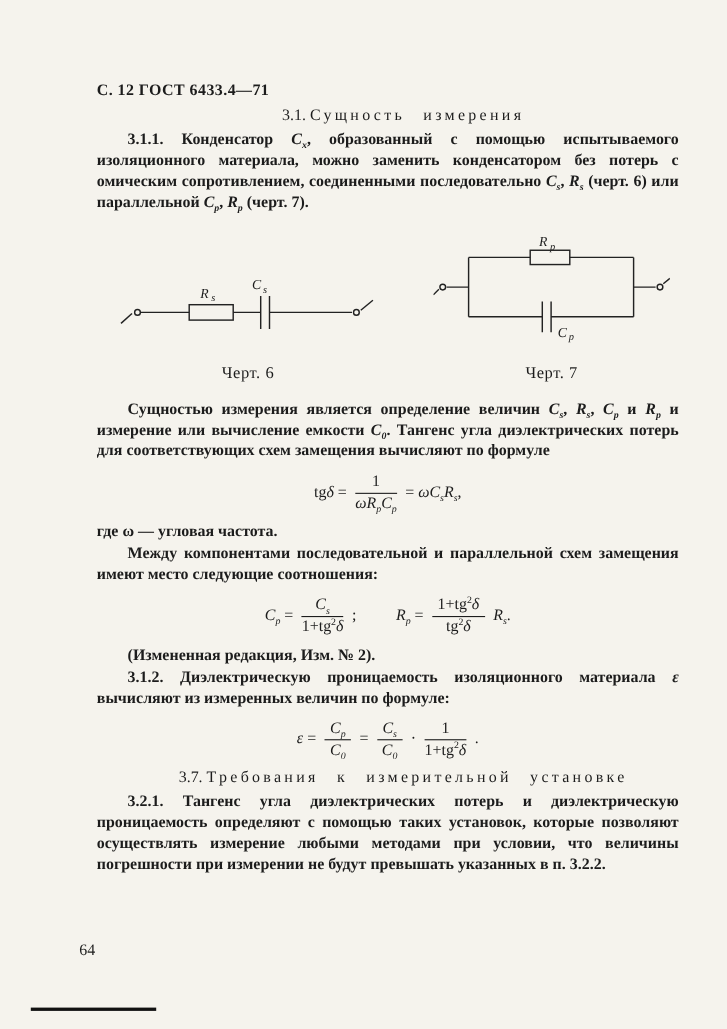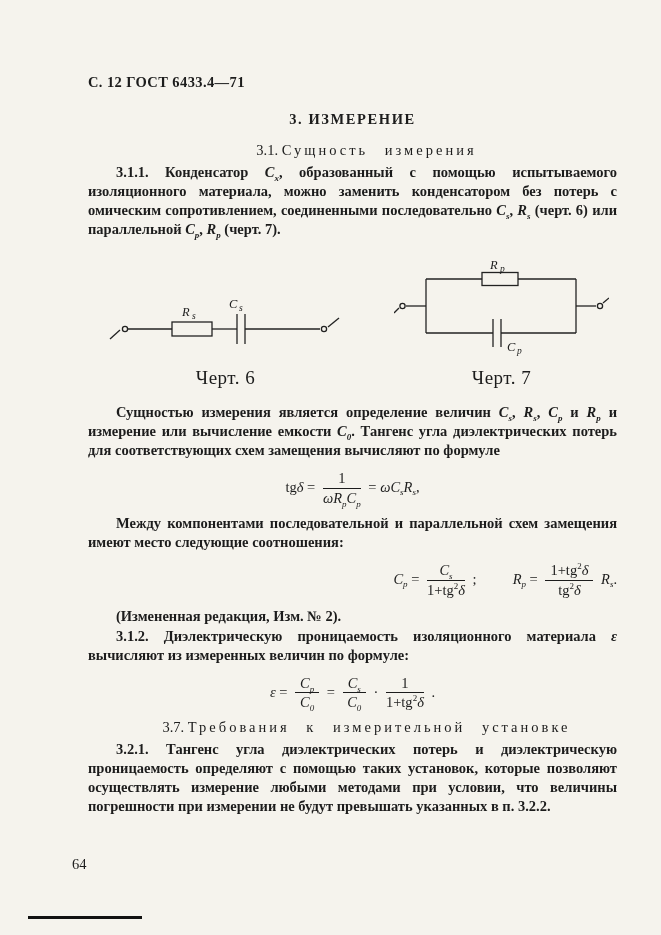--- a/index.html
+++ b/index.html
@@ -15,42 +15,41 @@
   .header { font-weight:bold; font-size:14.5px; letter-spacing:0.4px; }
   .title  { font-size:14.5px; font-weight:bold; text-align:center; letter-spacing:1.6px; margin:20px 0 14px; }
   .subhead { font-size:14.5px; margin:6px 0 4px; text-indent:28px;text-align:center; }
   .subhead .sp { letter-spacing:3px; word-spacing:10px; }
   .para { font-size:14.5px; line-height:1.31; text-align:justify; text-indent:28px; margin:0 0 1px;font-weight:bold; }
   .noindent { text-indent:0; }
   .bold { font-weight:bold; }
   .it { font-style:italic; }
   sub,sup { font-size:0.62em; line-height:0; }
   .formula { text-align:center; font-size:14.5px; margin:10px 0 8px; }
-  .formula.two { display:flex; justify-content:flex-end; gap:36px; }
+  .formula.two { display:flex; justify-content:center; gap:36px; }
   .frac { display:inline-block; vertical-align:middle; text-align:center; margin:0 4px; line-height:1.15; }
   .fnum { display:block; border-bottom:1px solid #1c1c1c; padding:0 5px 1px; }
   .fden { display:block; padding-top:1px; }
   .figures { display:flex; justify-content:space-between; align-items:flex-end; margin:20px 8px 14px 20px; }
   figure { margin:0; text-align:center; }
-  figcaption { font-size:19px; margin-top:8px; letter-spacing:0.5px; }
+  figcaption { font-size:15px; margin-top:18px; letter-spacing:0.5px; }
   svg { display:block; margin:0 auto; }
   .wire,.sym { stroke:#222; stroke-width:1.3; fill:none; }
   svg text { font-size:12.5px; font-style:italic; fill:#1c1c1c; font-family:"Liberation Serif","DejaVu Serif",serif; }
   svg text.fsub { font-size:9.5px; }
   .pageno { position:absolute; left:72px; top:856px; font-size:14.5px; }
   .scanline { position:absolute; left:28px; top:916px; width:114px; height:3px; background:#111; }
 </style>
 </head>
 <body>
 
 <div class="page">
 
   <div class="header">С. 12 ГОСТ 6433.4—71</div>
 
-  <div class="title">3. ИЗМЕРЕНИЕ</div>
 
   <p class="subhead"><span>3.1.</span> <span class="sp">Сущность измерения</span></p>
 
   <p class="para"><span>3.1.1. Конденсатор </span><span class="it">C</span><sub class="it">x</sub><span>, образованный с помощью испытываемого изоляционного материала, можно заменить конденсатором без потерь с омическим сопротивлением, соединенными последовательно </span><span class="it">C</span><sub class="it">s</sub><span>, </span><span class="it">R</span><sub class="it">s</sub><span> (черт. 6) или параллельной </span><span class="it">C</span><sub class="it">p</sub><span>, </span><span class="it">R</span><sub class="it">p</sub><span> (черт. 7).</span></p>
 
   <div class="figures">
     <figure>
       <svg width="235" height="72" viewBox="0 0 235 72">
         <line class="wire" x1="2" y1="52" x2="12" y2="43"></line>
         <circle class="sym" cx="17" cy="42" r="2.6"></circle>
@@ -93,20 +92,21 @@
         <line class="wire" x1="209" y1="44" x2="215" y2="39"></line>
       </svg>
       <figcaption>Черт. 7</figcaption>
     </figure>
   </div>
 
   <p class="para"><span>Сущностью измерения является определение величин </span><span class="it">C</span><sub class="it">s</sub><span>, </span><span class="it">R</span><sub class="it">s</sub><span>, </span><span class="it">C</span><sub class="it">p</sub><span> и </span><span class="it">R</span><sub class="it">p</sub><span> и измерение или вычисление емкости </span><span class="it">C</span><sub class="it">0</sub><span>. Тангенс угла диэлектрических потерь для соответствующих схем замещения вычисляют по формуле</span></p>
 
   <div class="formula"><span>tg</span><span class="it">δ</span><span> = </span><span class="frac"><span class="fnum"><span>1</span></span><span class="fden"><span class="it">ω</span><span class="it">R</span><sub class="it">p</sub><span class="it">C</span><sub class="it">p</sub></span></span><span> = </span><span class="it">ω</span><span class="it">C</span><sub class="it">s</sub><span class="it">R</span><sub class="it">s</sub><span>,</span></div>
 
+  <p class="para noindent">где ω — угловая частота.</p>
 
   <p class="para">Между компонентами последовательной и параллельной схем замещения имеют место следующие соотношения:</p>
 
   <div class="formula two">
     <span><span class="it">C</span><sub class="it">p</sub><span> = </span><span class="frac"><span class="fnum"><span class="it">C</span><sub class="it">s</sub></span><span class="fden"><span>1+tg</span><sup>2</sup><span class="it">δ</span></span></span><span> ;</span></span>
     <span><span class="it">R</span><sub class="it">p</sub><span> = </span><span class="frac"><span class="fnum"><span>1+tg</span><sup>2</sup><span class="it">δ</span></span><span class="fden"><span>tg</span><sup>2</sup><span class="it">δ</span></span></span><span> </span><span class="it">R</span><sub class="it">s</sub><span>.</span></span>
   </div>
 
   <p class="para bold">(Измененная редакция, Изм. № 2).</p>
 

